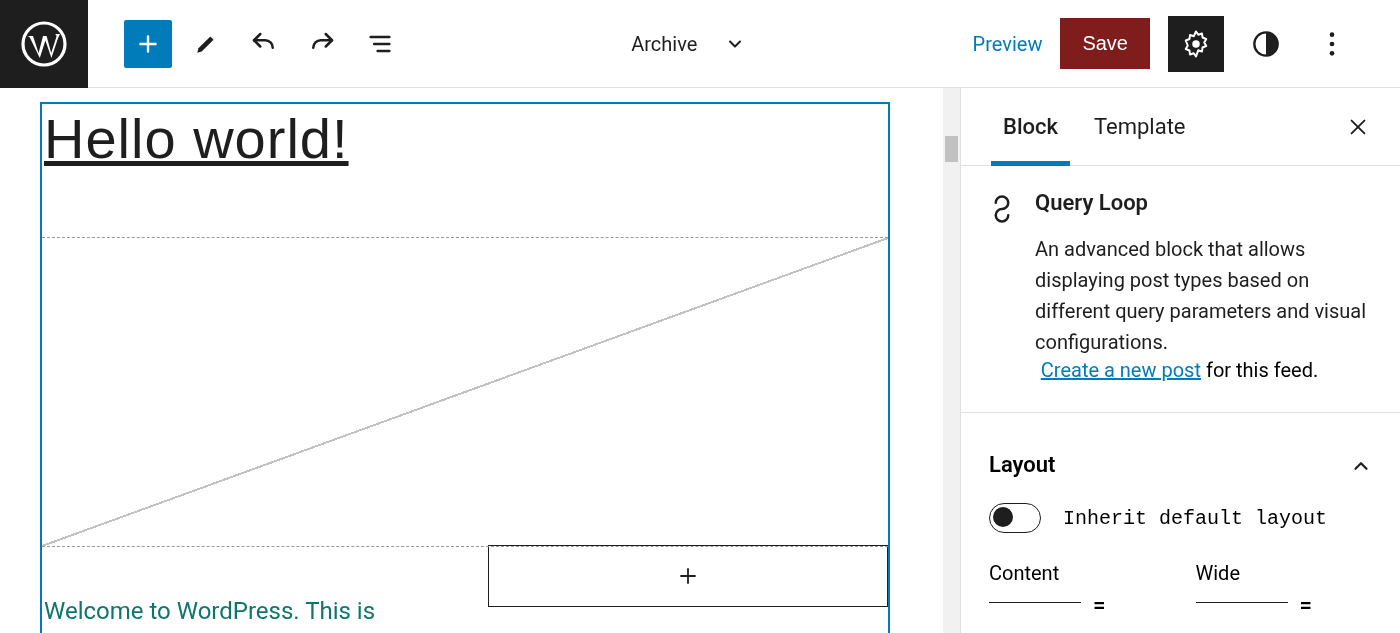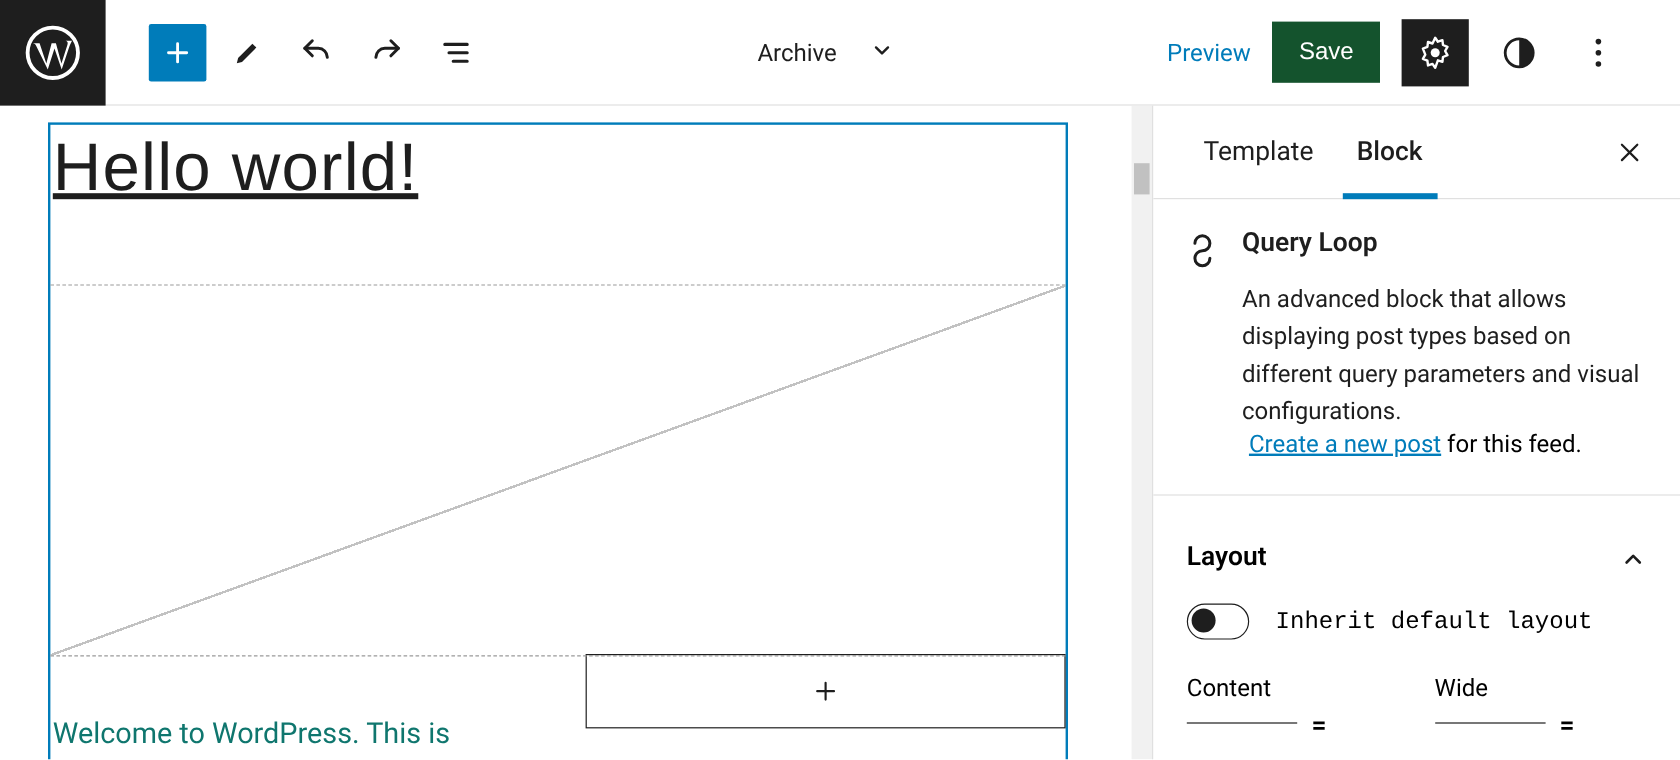--- a/index.html
+++ b/index.html
@@ -3,24 +3,24 @@
 <meta charset="utf-8">
 <style>
   * { box-sizing: border-box; margin: 0; padding: 0; }
   html, body { width: 1400px; height: 633px; font-family: -apple-system, BlinkMacSystemFont, "Segoe UI", Roboto, sans-serif; overflow: hidden; background: #fff; }
   .topbar { display: flex; align-items: center; height: 88px; border-bottom: 1px solid #e0e0e0; }
   .wp-logo { width: 88px; height: 88px; background: #1e1e1e; display: flex; align-items: center; justify-content: center; }
   .wp-logo svg { width: 48px; height: 48px; }
   .toolbar-left { display: flex; align-items: center; gap: 10px; padding-left: 36px; }
   .icon-btn { width: 48px; height: 48px; display: flex; align-items: center; justify-content: center; border: none; background: transparent; cursor: pointer; border-radius: 2px; }
   .icon-btn.primary { background: #007cba; color: #fff; }
-  .toolbar-center { flex: 1; display: flex; justify-content: center; gap: 28px; font-size: 20px; color: #1e1e1e; cursor: pointer; }
+  .toolbar-center { flex: 1; display: flex; align-items: center; justify-content: center; gap: 28px; font-size: 20px; color: #1e1e1e; cursor: pointer; }
   .toolbar-right { display: flex; align-items: center; gap: 18px; padding-right: 44px; }
   .preview-link { color: #007cba; font-size: 20px; text-decoration: none; cursor: pointer; }
-  .save-btn { background: #14532d; color: #fff; border: none; padding: 14px 22px; font-size: 20px; cursor: pointer; }
+  .save-btn { background: #7f1d1d; color: #fff; border: none; padding: 14px 22px; font-size: 20px; cursor: pointer; }
   .settings-btn { width: 56px; height: 56px; background: #1e1e1e; display: flex; align-items: center; justify-content: center; cursor: pointer; }
   .main { display: flex; height: calc(633px - 88px); }
   .canvas-wrap { flex: 1; position: relative; overflow: hidden; padding: 14px 48px 0 40px; }
   .canvas-scroll { position: absolute; right: 0; top: 0; width: 17px; height: 100%; background: #f1f1f1; }
   .canvas-thumb { position: absolute; right: 2px; top: 48px; width: 13px; height: 26px; background: #c1c1c1; }
   .query-block { border: 2px solid #007cba; width: 850px; height: 540px; position: relative; }
   .post-title { font-family: Liberation Sans, sans-serif; font-size: 56px; font-weight: 400; color: #1e1e1e; text-decoration: underline; padding: 2px 0 2px 2px; letter-spacing: 1px; }
   .featured-placeholder { margin-top: 64px; border-top: 1.5px dashed #999; border-bottom: 1.5px dashed #999; height: 310px; position: relative; }
   .featured-placeholder::before { content: ""; position: absolute; left: 0; top: 0; width: 100%; height: 100%; background: linear-gradient(to bottom right, transparent calc(50% - 1px), #999 calc(50% - 1px), #999 calc(50% + 1px), transparent calc(50% + 1px)); opacity: .6; }
   .excerpt-row { display: flex; align-items: flex-start; }
@@ -137,22 +137,22 @@
         </div>
       </div>
     </div>
     <div class="canvas-scroll">
       <div class="canvas-thumb"></div>
     </div>
   </div>
 
   <div class="sidebar">
     <div class="tabs">
+      <div class="tab active">Block</div>
       <div class="tab">Template</div>
-      <div class="tab active">Block</div>
       <div class="close">
         <svg width="22" height="22" viewBox="0 0 24 24">
             <path d="M5 5l14 14M19 5L5 19" stroke="#1e1e1e" stroke-width="2" stroke-linecap="round"></path>
           </svg>
       </div>
     </div>
 
     <div class="block-info">
       <div class="block-info-head">
         <svg width="30" height="30" viewBox="0 0 24 24">

